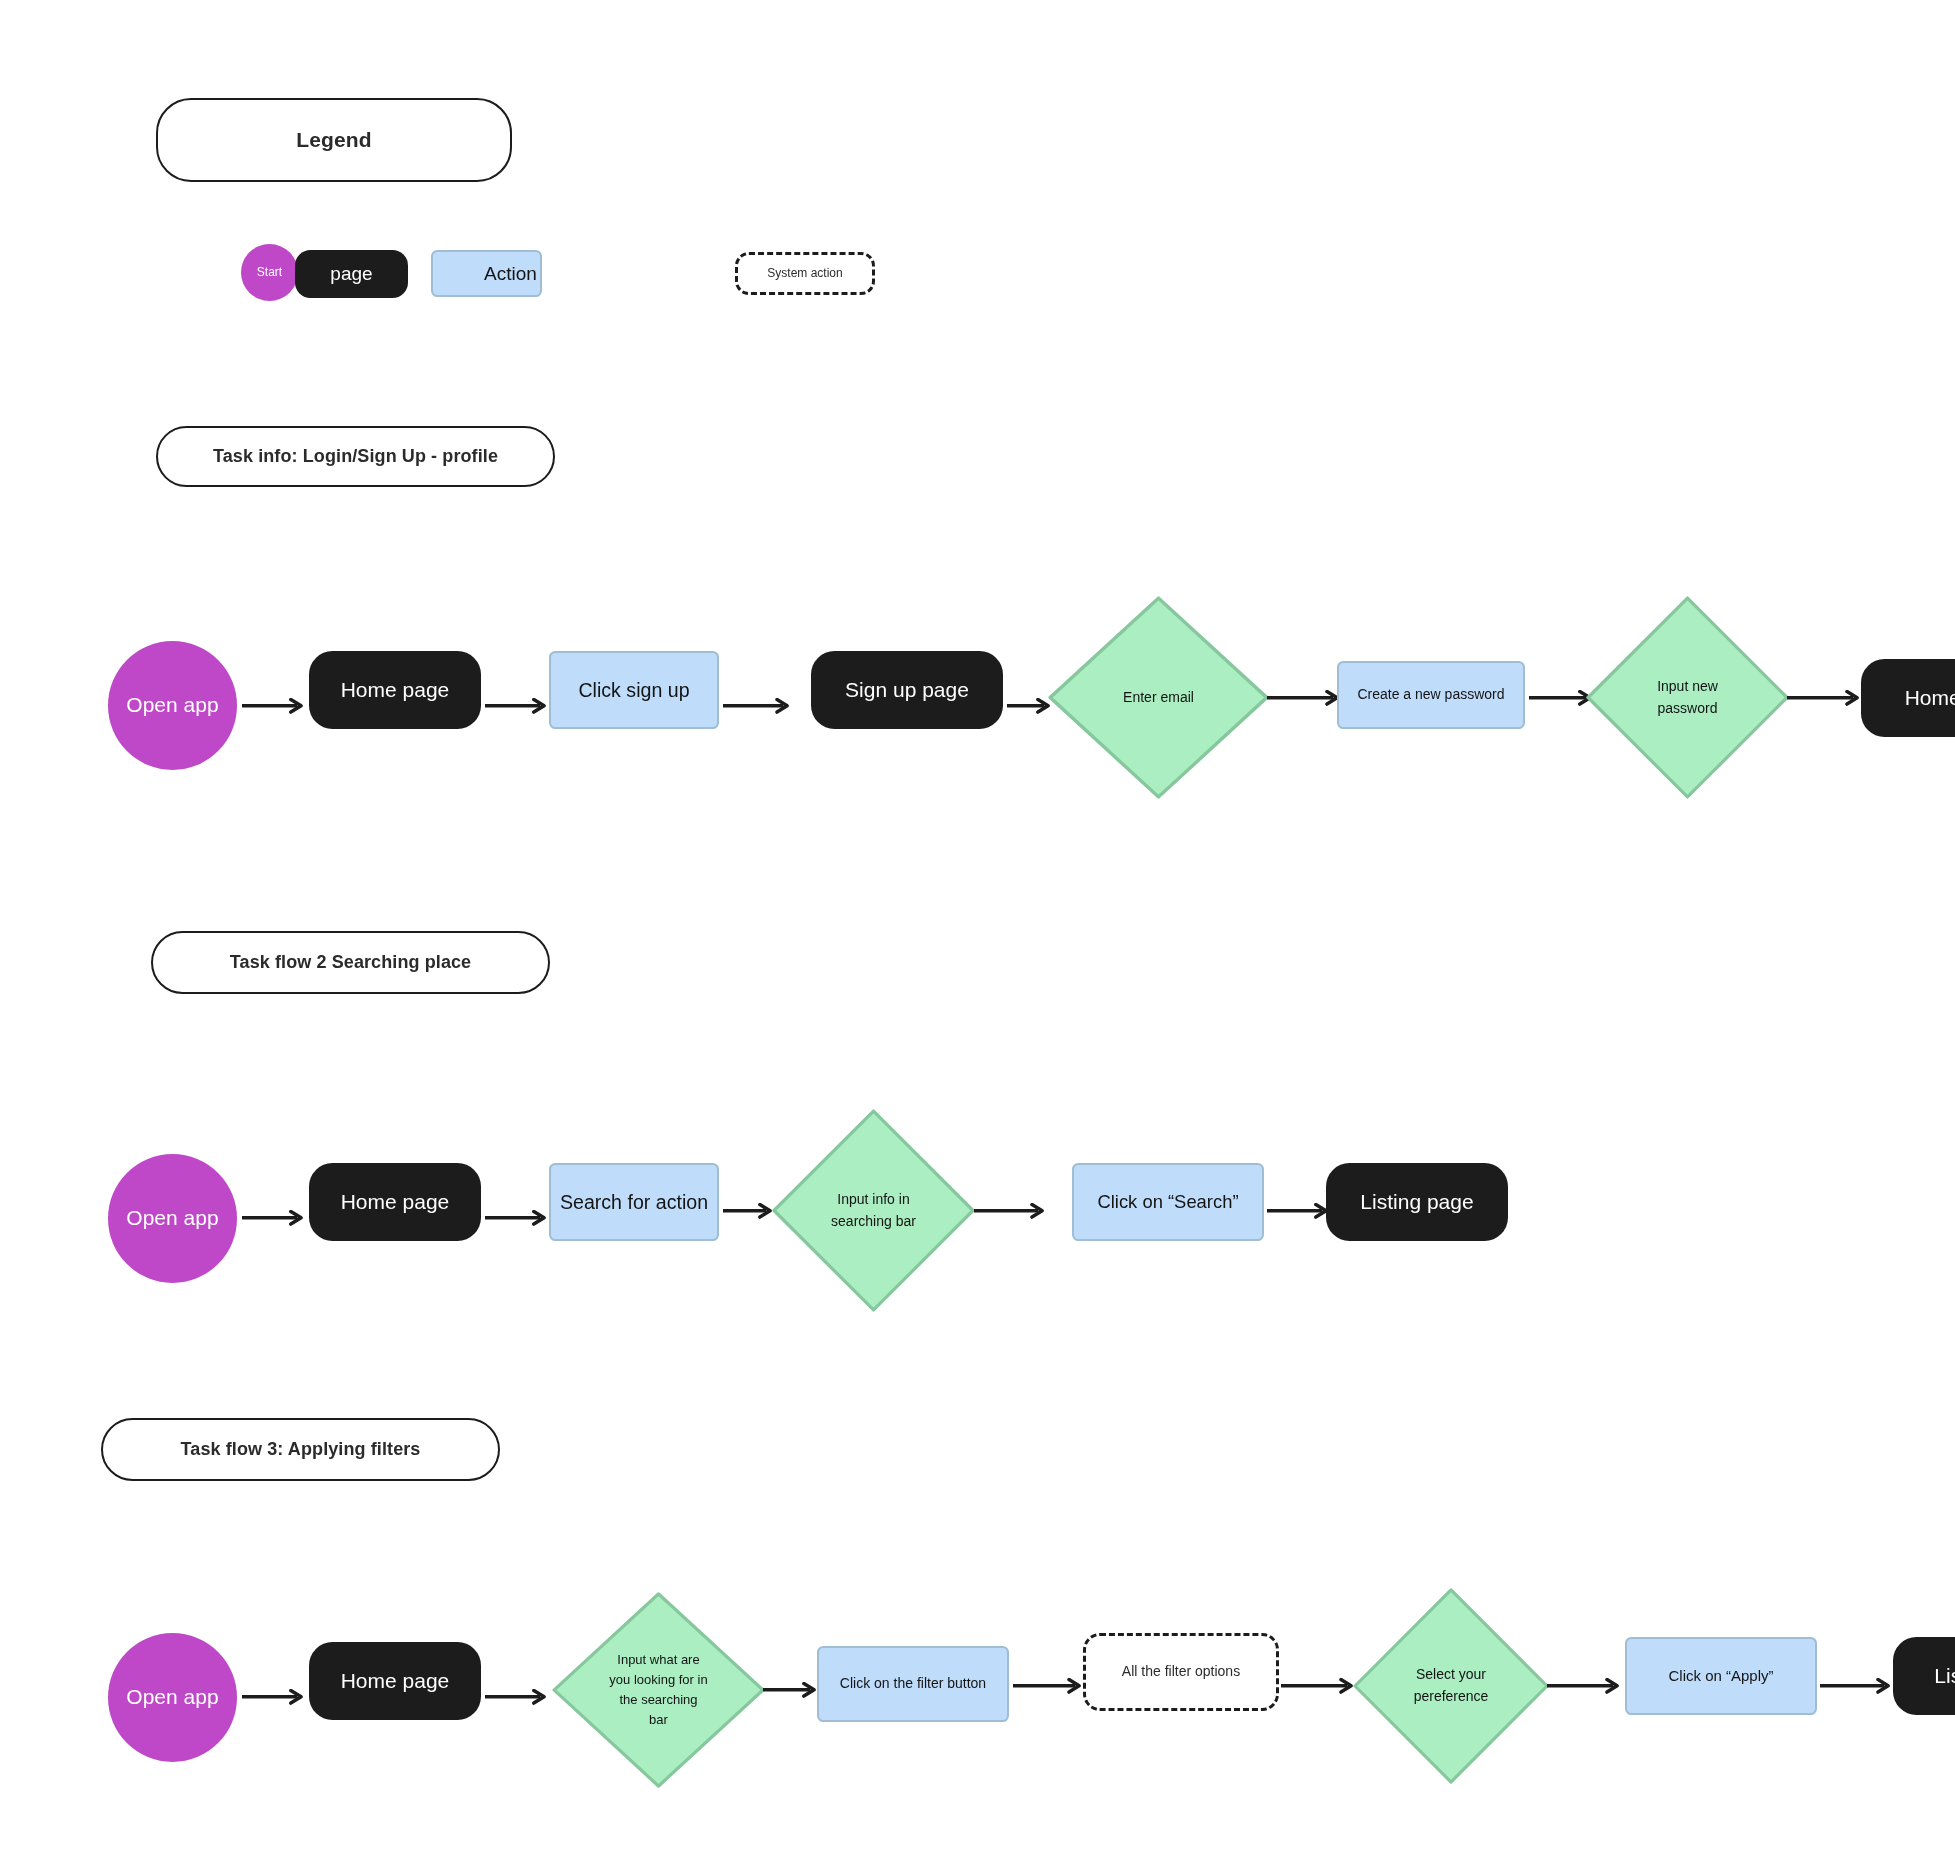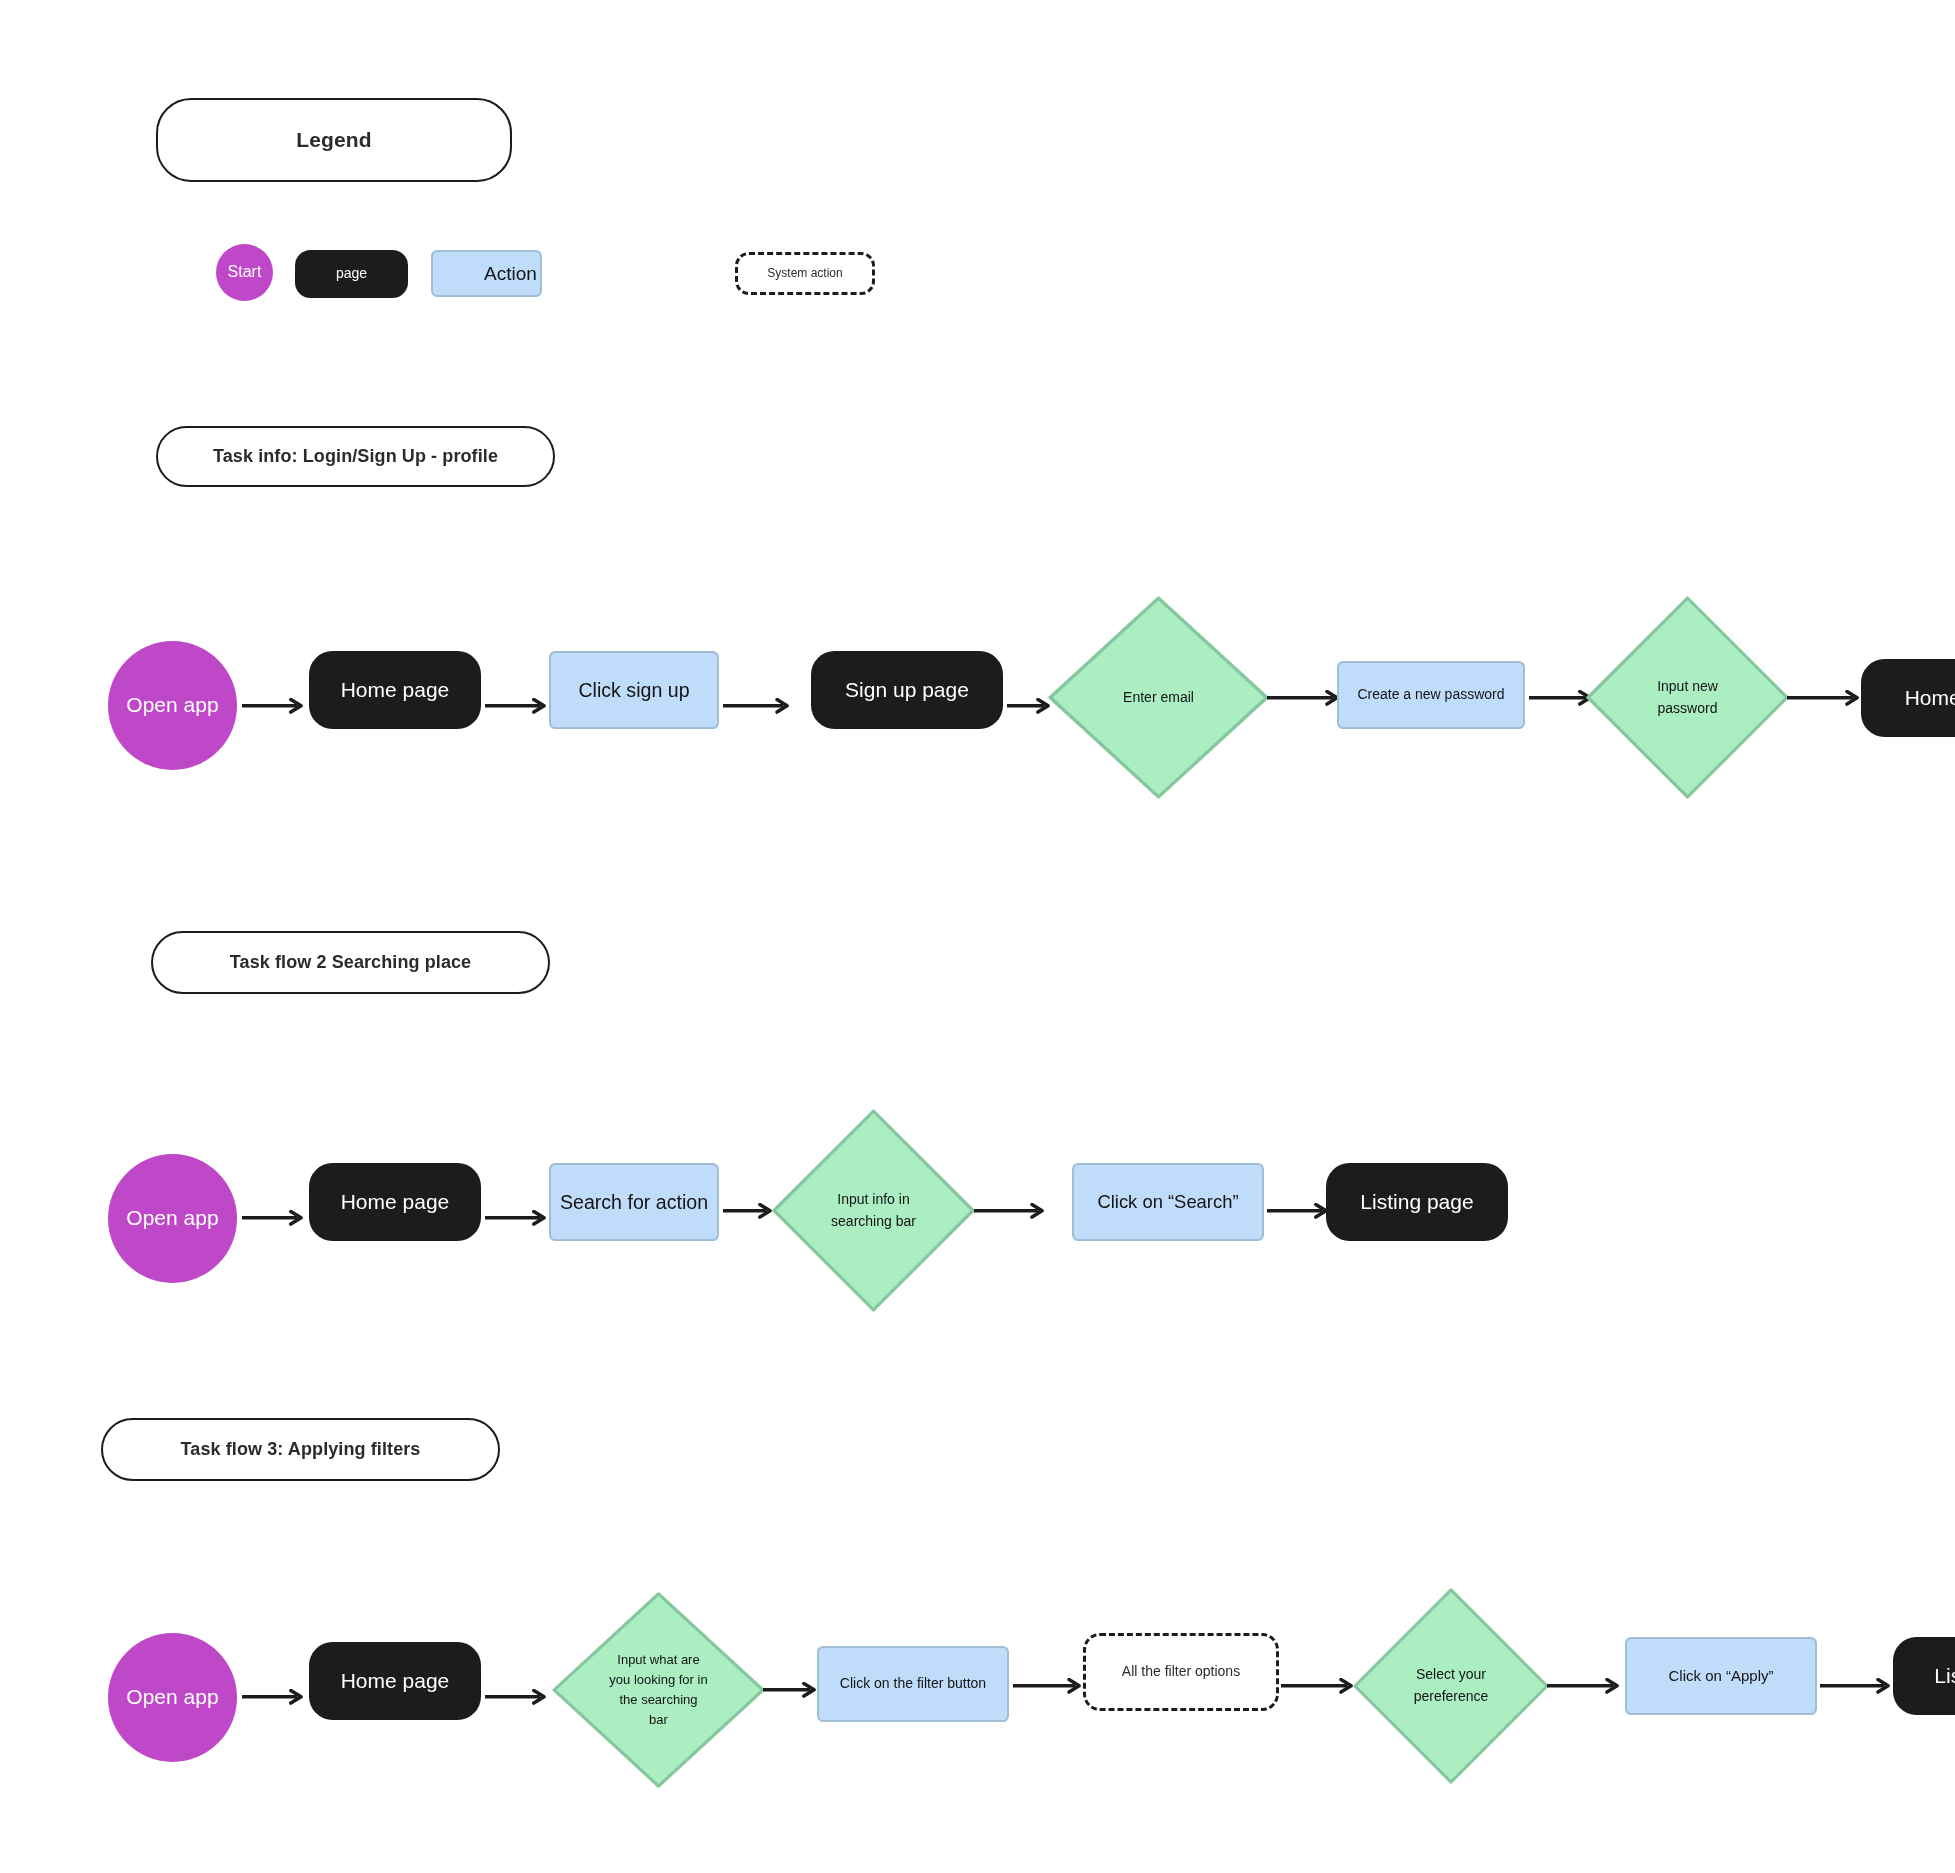--- a/index.html
+++ b/index.html
@@ -99,25 +99,25 @@
 </style>
 </head>
 <body>
 
 <div id="canvas">
 
   <div class="title-pill" style="left:156px; top:98px; width:356px; height:84px; font-size:21px;">
     <span>Legend</span>
   </div>
 
-  <div class="node shape-start" style="left:216px; top:244px; width:57px; height:57px; font-size:16px;">
+  <div class="node shape-start" style="left:241px; top:244px; width:57px; height:57px; font-size:12px;">
     <span class="node-label">Start</span>
   </div>
 
-  <div class="node shape-page" style="left:295px; top:250px; width:113px; height:48px; font-size:14px; border-radius:15.6px;">
+  <div class="node shape-page" style="left:295px; top:250px; width:113px; height:48px; font-size:19px; border-radius:15.6px;">
     <span class="node-label">page</span>
   </div>
 
   <div class="node shape-action" style="left:431px; top:250px; width:111px; height:47px; font-size:19px;padding-left:48px;">
     <span class="node-label">Action</span>
   </div>
 
 
   <div class="node shape-system" style="left:735px; top:252px; width:140px; height:43px; font-size:12px; border-width:3.5px; border-radius:14px;">
     <span class="node-label">System action</span>

